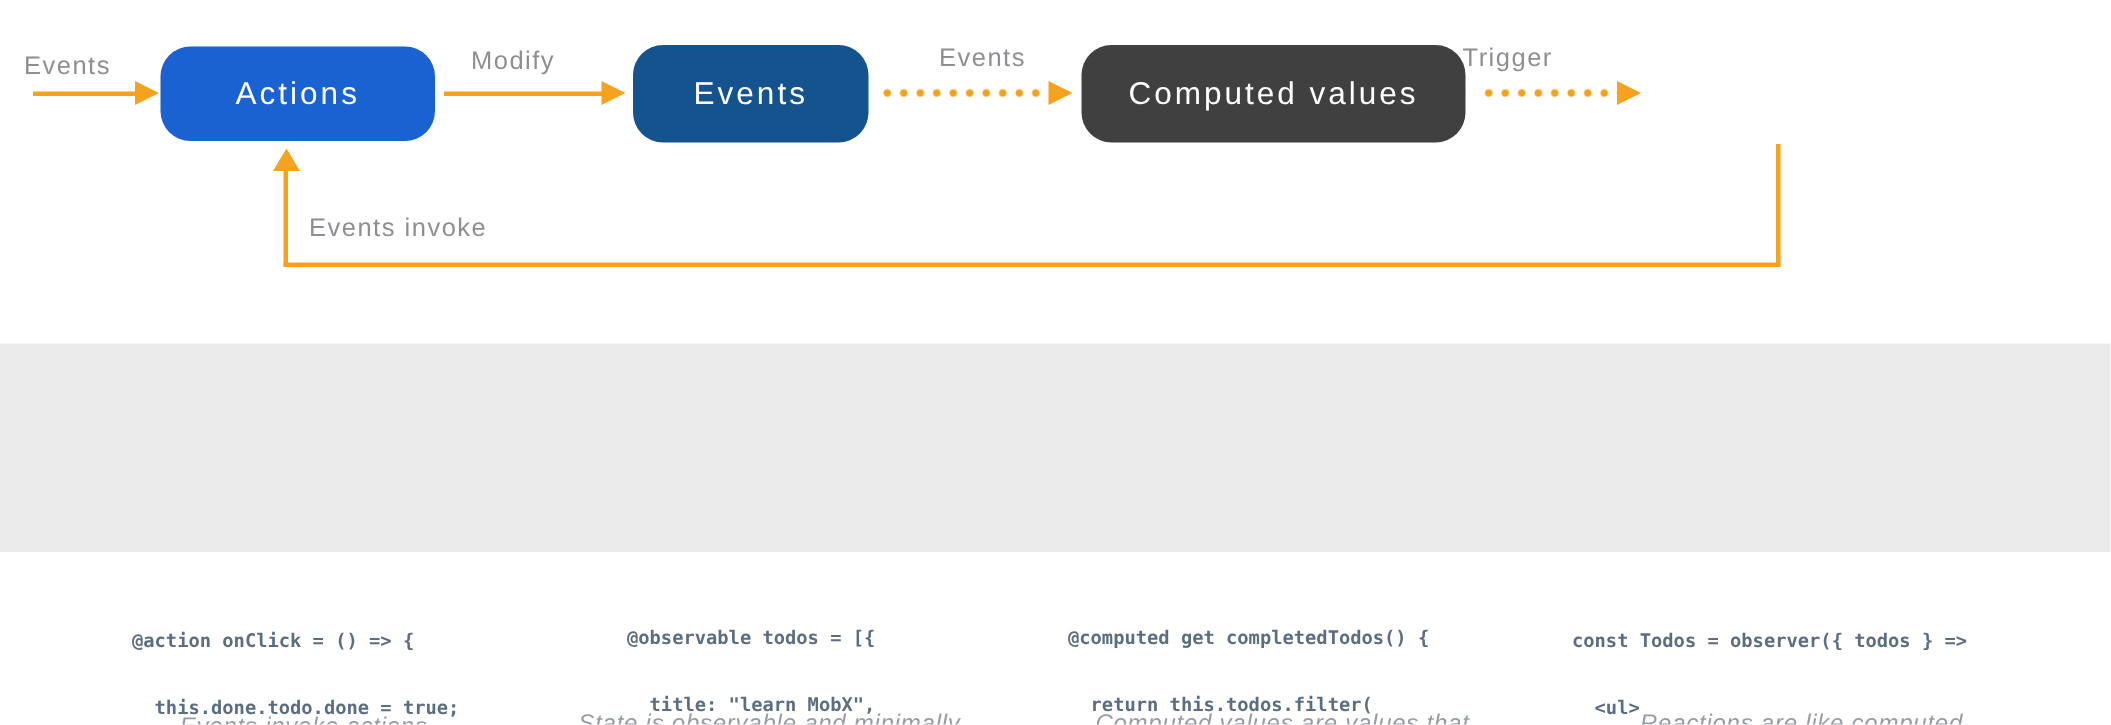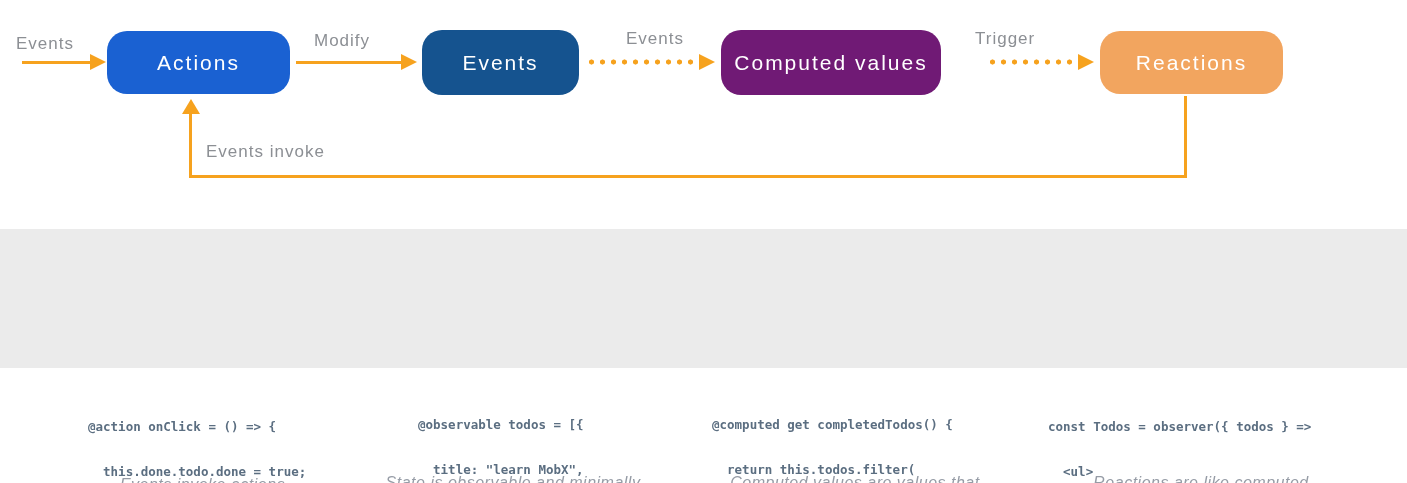--- a/index.html
+++ b/index.html
@@ -11,21 +11,21 @@
   }
   *{margin:0;padding:0;box-sizing:border-box;}
   body{background:#fff;font-family:"Liberation Sans",sans-serif;}
   .canvas{position:relative;width:1407px;height:483px;background:#ffffff;overflow:hidden;}
 
   
   .node{position:absolute;border-radius:20px;display:flex;align-items:center;justify-content:center;
         color:#ffffff;font-size:21px;letter-spacing:2px;font-weight:300;}
   .node-actions {left:107px;top:31px;width:183px;height:63px;background:#1a61d2;}
   .node-state   {left:422px;top:30px;width:157px;height:65px;background:#15538f;}
-  .node-computed{left:721px;top:30px;width:220px;height:65px;background:#701a75;}
+  .node-computed{left:721px;top:30px;width:256px;height:65px;background:#404040;}
   .node-reactions{left:1100px;top:31px;width:183px;height:63px;background:#f2a55f;}
 
   
   .edge-label{position:absolute;color:var(--label-gray);font-size:17px;letter-spacing:1px;}
 
   
   .hline{position:absolute;height:3px;background:var(--orange);}
   .vline{position:absolute;width:3px;background:var(--orange);}
   .dotline{position:absolute;height:6px;
      background-image:radial-gradient(circle,var(--orange) 2.3px,transparent 2.8px);
@@ -82,23 +82,20 @@
   <div class="arrh-right" style="left:699px;top:54px;"></div>
 
   <div class="node node-computed">
     <span>Computed values</span>
   </div>
 
   <div class="edge-label" style="left:975px;top:29px;">Trigger</div>
   <div class="dotline" style="left:987px;top:59px;width:92px;"></div>
   <div class="arrh-right" style="left:1078px;top:54px;"></div>
 
-  <div class="node node-reactions">
-    <span>Reactions</span>
-  </div>
 
   <div class="vline" style="left:1184px;top:96px;height:82px;"></div>
   <div class="hline" style="left:189px;top:175px;width:998px;"></div>
   <div class="vline" style="left:189px;top:112px;height:65px;"></div>
   <div class="arrh-up" style="left:182px;top:99px;"></div>
   <div class="edge-label" style="left:206px;top:142px;">Events invoke</div>
 
   <div class="panel">
     <div class="desc desc-1">
       <div>Events invoke actions.</div>

